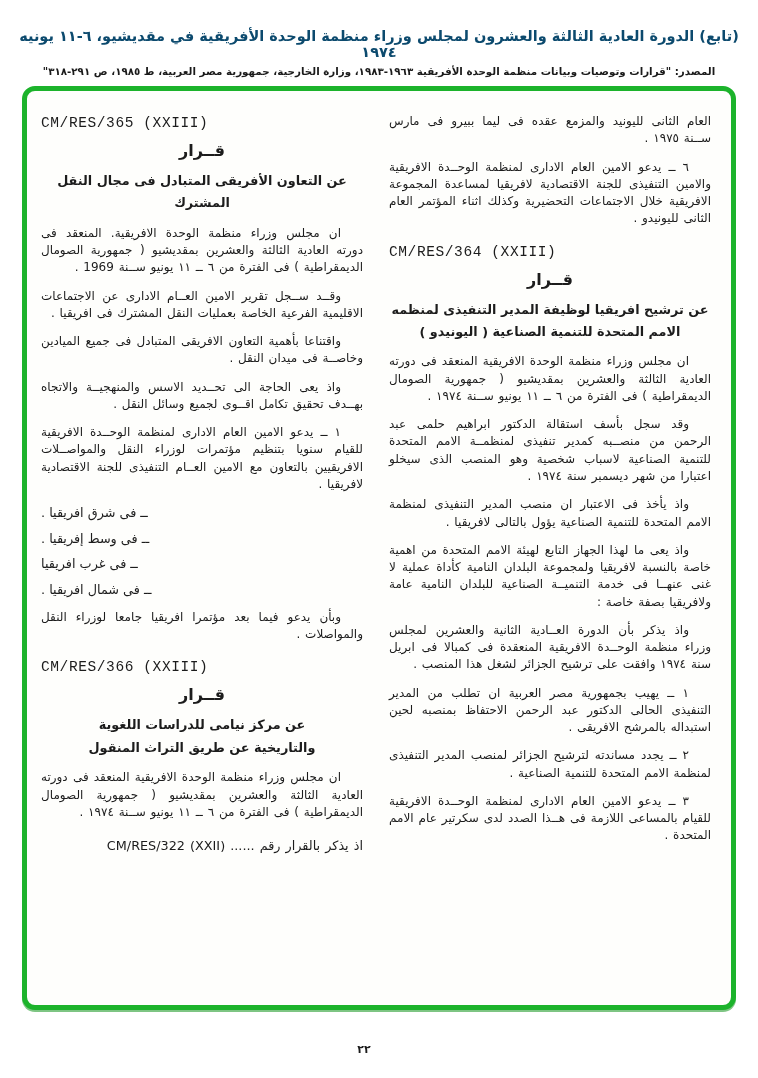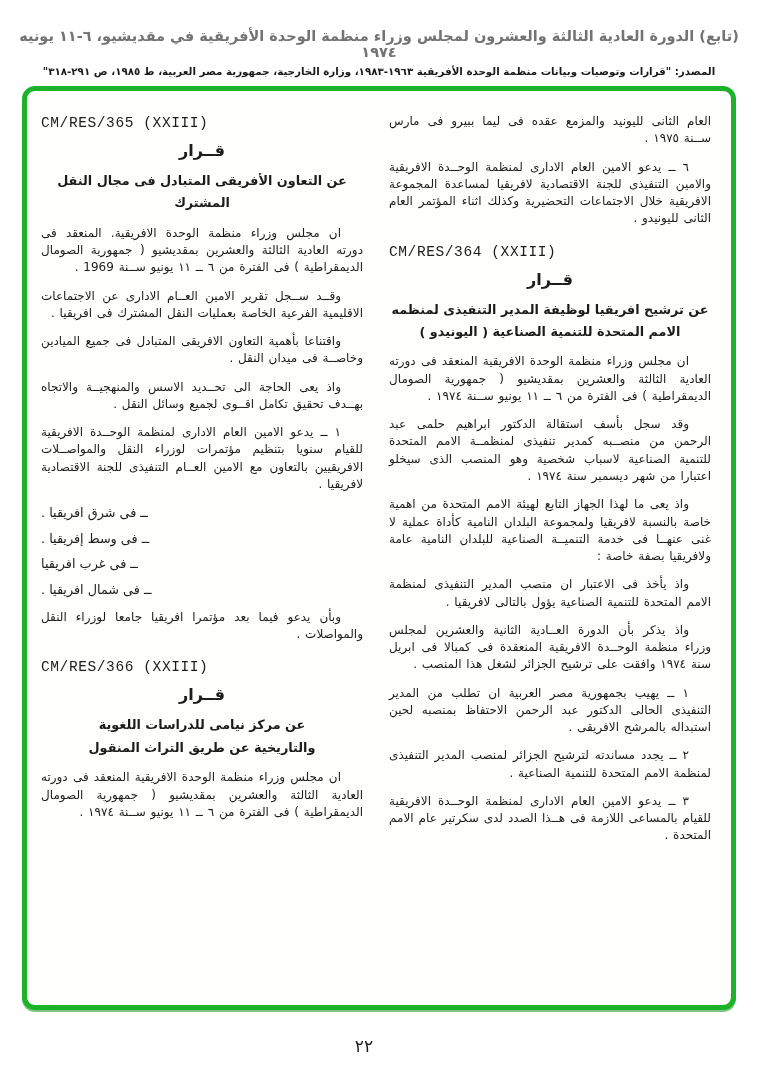--- a/index.html
+++ b/index.html
@@ -19,21 +19,21 @@
   
   .page-header {
     padding-top: 28px;
     text-align: center;
     direction: rtl;
   }
   .hdr-line1 {
     font-size: 14.5px;
     font-weight: bold;
     letter-spacing: 0;
-    color: #737373;
+    color: #0c4a6e;
   }
   .hdr-line2 {
     margin-top: 5px;
     font-size: 10.3px;
     font-weight: bold;
     color: #1a1a1a;
   }
 
   
   .doc-frame {
@@ -110,22 +110,22 @@
     margin-top: 16px;
   }
 
   
   .page-number {
     position: absolute;
     bottom: 22px;
     left: 0;
     right: 30px;
     text-align: center;
-    font-size: 17px;
-    font-weight: normal;
+    font-size: 11px;
+    font-weight: bold;
     letter-spacing: 3px;
   }
 </style>
 </head>
 <body>
 
 <header class="page-header">
   <div class="hdr-line1">(تابع) الدورة العادية الثالثة والعشرون لمجلس وزراء منظمة الوحدة الأفريقية في مقديشيو، ٦-١١ يونيه ١٩٧٤</div>
   <div class="hdr-line2">المصدر: "قرارات وتوصيات وبيانات منظمة الوحدة الأفريقية ١٩٦٣-١٩٨٣، وزارة الخارجية، جمهورية مصر العربية، ط ١٩٨٥، ص ٢٩١-٣١٨"</div>
 </header>
@@ -134,22 +134,22 @@
 
   <section class="col">
     <p class="para no-indent">العام الثانى لليونيد والمزمع عقده فى ليما ببيرو فى مارس ســنة ١٩٧٥ .</p>
     <p class="para">٦ ــ يدعو الامين العام الادارى لمنظمة الوحــدة الافريقية والامين التنفيذى للجنة الاقتصادية لافريقيا لمساعدة المجموعة الافريقية خلال الاجتماعات التحضيرية وكذلك اثناء المؤتمر العام الثانى لليونيدو .</p>
     <div class="res-ref gap-top">CM/RES/364  (XXIII)</div>
     <div class="qarar">قــرار</div>
     <div class="subtitle">عن ترشيح افريقيا لوظيفة المدير التنفيذى لمنظمه
 الامم المتحدة للتنمية الصناعية ( اليونيدو )</div>
     <p class="para">ان مجلس وزراء منظمة الوحدة الافريقية المنعقد فى دورته العادية الثالثة والعشرين بمقديشيو ( جمهورية الصومال الديمقراطية ) فى الفترة من ٦ ــ ١١ يونيو ســنة ١٩٧٤ .</p>
     <p class="para">وقد سجل بأسف استقالة الدكتور ابراهيم حلمى عبد الرحمن من منصــبه كمدير تنفيذى لمنظمــة الامم المتحدة للتنمية الصناعية لاسباب شخصية وهو المنصب الذى سيخلو اعتبارا من شهر ديسمبر سنة ١٩٧٤ .</p>
+    <p class="para">واذ يأخذ فى الاعتبار ان منصب المدير التنفيذى لمنظمة الامم المتحدة للتنمية الصناعية يؤول بالتالى لافريقيا .</p>
     <p class="para">واذ يعى ما لهذا الجهاز التابع لهيئة الامم المتحدة من اهمية خاصة بالنسبة لافريقيا ولمجموعة البلدان النامية كأداة عملية لا غنى عنهــا فى خدمة التنميــة الصناعية للبلدان النامية عامة ولافريقيا بصفة خاصة :</p>
-    <p class="para">واذ يأخذ فى الاعتبار ان منصب المدير التنفيذى لمنظمة الامم المتحدة للتنمية الصناعية يؤول بالتالى لافريقيا .</p>
     <p class="para">واذ يذكر بأن الدورة العــادية الثانية والعشرين لمجلس وزراء منظمة الوحــدة الافريقية المنعقدة فى كمبالا فى ابريل سنة ١٩٧٤ وافقت على ترشيح الجزائر لشغل هذا المنصب .</p>
     <p class="para">١ ــ يهيب بجمهورية مصر العربية ان تطلب من المدير التنفيذى الحالى الدكتور عبد الرحمن الاحتفاظ بمنصبه لحين استبداله بالمرشح الافريقى .</p>
     <p class="para">٢ ــ يجدد مساندته لترشيح الجزائر لمنصب المدير التنفيذى لمنظمة الامم المتحدة للتنمية الصناعية .</p>
     <p class="para">٣ ــ يدعو الامين العام الادارى لمنظمة الوحــدة الافريقية للقيام بالمساعى اللازمة فى هــذا الصدد لدى سكرتير عام الامم المتحدة .</p>
   </section>
 
   <section class="col">
     <div class="res-ref">CM/RES/365  (XXIII)</div>
     <div class="qarar">قــرار</div>
     <div class="subtitle">عن التعاون الأفريقى المتبادل فى مجال النقل المشترك</div>
@@ -163,17 +163,18 @@
       <div class="dash-item">ــ فى وسط إفريقيا .</div>
       <div class="dash-item">ــ فى غرب افريقيا</div>
       <div class="dash-item">ــ فى شمال افريقيا .</div>
     </div>
     <p class="para">وبأن يدعو فيما بعد مؤتمرا افريقيا جامعا لوزراء النقل والمواصلات .</p>
     <div class="res-ref gap-top">CM/RES/366  (XXIII)</div>
     <div class="qarar">قــرار</div>
     <div class="subtitle">عن مركز نيامى للدراسات اللغوية
 والتاريخية عن طريق التراث المنقول</div>
     <p class="para">ان مجلس وزراء منظمة الوحدة الافريقية المنعقد فى دورته العادية الثالثة والعشرين بمقديشيو ( جمهورية الصومال الديمقراطية ) فى الفترة من ٦ ــ ١١ يونيو ســنة ١٩٧٤ .</p>
+    <p class="para no-indent ref-mixed">اذ يذكر بالقرار رقم ...... CM/RES/322 (XXII)</p>
   </section>
 
 </main>
 
 <div class="page-number">٢٢</div>
 
 </body></html>

